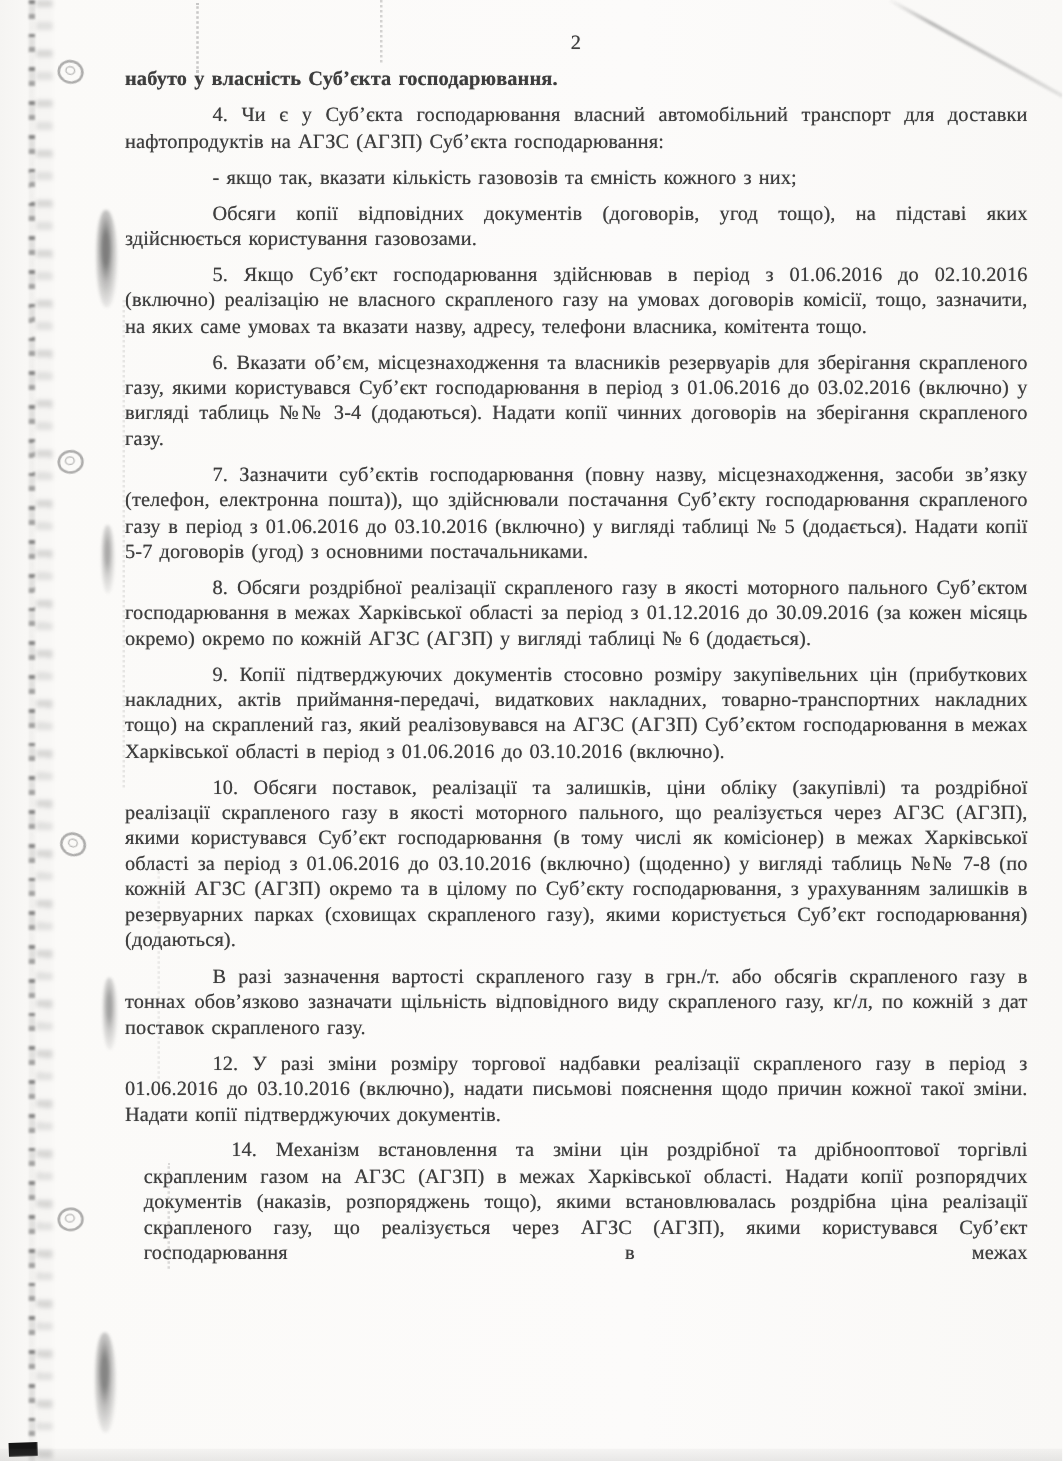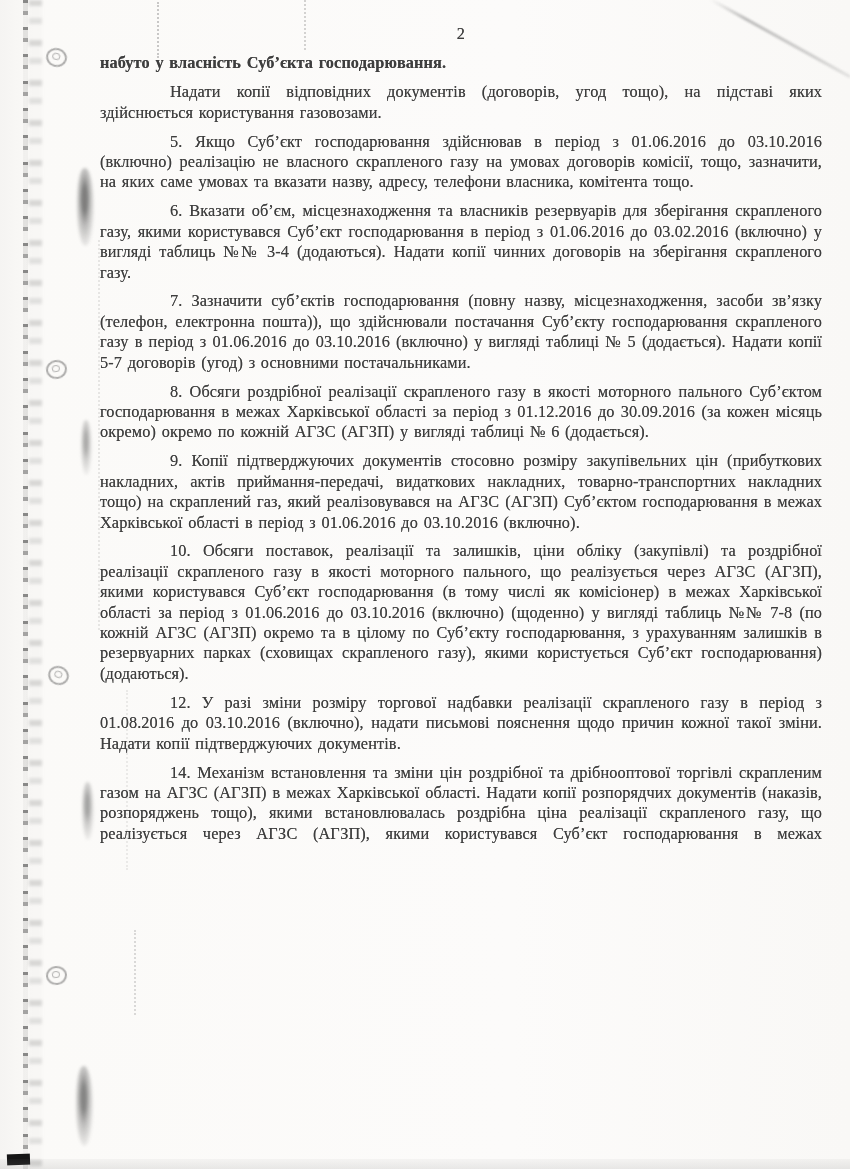--- a/index.html
+++ b/index.html
@@ -27,21 +27,21 @@
     filter:blur(.22px);
     z-index:2;
   }
   .page-number{
     text-align:center;
     margin:0 0 9px 0;
     letter-spacing:.5px;
   }
   .para{margin:0 0 8.5px 0;text-indent:70px;}
   .para.no-indent{text-indent:0;font-weight:bold;}
-  .para.continues{text-align-last:justify;}
+  .para.continues{text-align-last:justify;margin-left:15px;}
 
   
   .artifact{position:absolute;pointer-events:none;z-index:3;}
   .edge-line-dark{
     left:23px;top:0;width:5px;height:1169px;
     background:repeating-linear-gradient(179deg,
       rgba(45,45,45,.55) 0 3px,
       rgba(120,120,120,.18) 3px 11px,
       rgba(60,60,60,.45) 11px 15px,
       rgba(150,150,150,.08) 15px 27px);
@@ -112,25 +112,28 @@
   <div class="artifact dotted-fold" style="left:134px;top:930px;height:85px;opacity:.5"></div>
 
   <div class="artifact crease-line"></div>
   <div class="artifact corner-mark"></div>
   <div class="artifact bottom-edge"></div>
 
   <div class="text-block">
     <div class="page-number">2</div>
     <div>
         <p class="para no-indent">набуто у власність Суб’єкта господарювання.</p>
-        <p class="para">Надати копії відповідних документів (договорів, угод тощо), на підставі яких здійснюється користування газовозами.</p>
-        <p class="para">5. Якщо Суб’єкт господарювання здійснював в період з 01.06.2016 до 03.10.2016 (включно) реалізацію не власного скрапленого газу на умовах договорів комісії, тощо, зазначити, на яких саме умовах та вказати назву, адресу, телефони власника, комітента тощо.</p>
+        <p class="para">4. Чи є у Суб’єкта господарювання власний автомобільний транспорт для доставки нафтопродуктів на АГЗС (АГЗП) Суб’єкта господарювання:</p>
+        <p class="para">- якщо так, вказати кількість газовозів та ємність кожного з них;</p>
+        <p class="para">Обсяги копії відповідних документів (договорів, угод тощо), на підставі яких здійснюється користування газовозами.</p>
+        <p class="para">5. Якщо Суб’єкт господарювання здійснював в період з 01.06.2016 до 02.10.2016 (включно) реалізацію не власного скрапленого газу на умовах договорів комісії, тощо, зазначити, на яких саме умовах та вказати назву, адресу, телефони власника, комітента тощо.</p>
         <p class="para">6. Вказати об’єм, місцезнаходження та власників резервуарів для зберігання скрапленого газу, якими користувався Суб’єкт господарювання в період з 01.06.2016 до 03.02.2016 (включно) у вигляді таблиць №№ 3-4 (додаються). Надати копії чинних договорів на зберігання скрапленого газу.</p>
         <p class="para">7. Зазначити суб’єктів господарювання (повну назву, місцезнаходження, засоби зв’язку (телефон, електронна пошта)), що здійснювали постачання Суб’єкту господарювання скрапленого газу в період з 01.06.2016 до 03.10.2016 (включно) у вигляді таблиці № 5 (додається). Надати копії 5-7 договорів (угод) з основними постачальниками.</p>
         <p class="para">8. Обсяги роздрібної реалізації скрапленого газу в якості моторного пального Суб’єктом господарювання в межах Харківської області за період з 01.12.2016 до 30.09.2016 (за кожен місяць окремо) окремо по кожній АГЗС (АГЗП) у вигляді таблиці № 6 (додається).</p>
         <p class="para">9. Копії підтверджуючих документів стосовно розміру закупівельних цін (прибуткових накладних, актів приймання-передачі, видаткових накладних, товарно-транспортних накладних тощо) на скраплений газ, який реалізовувався на АГЗС (АГЗП) Суб’єктом господарювання в межах Харківської області в період з 01.06.2016 до 03.10.2016 (включно).</p>
         <p class="para">10. Обсяги поставок, реалізації та залишків, ціни обліку (закупівлі) та роздрібної реалізації скрапленого газу в якості моторного пального, що реалізується через АГЗС (АГЗП), якими користувався Суб’єкт господарювання (в тому числі як комісіонер) в межах Харківської області за період з 01.06.2016 до 03.10.2016 (включно) (щоденно) у вигляді таблиць №№ 7-8 (по кожній АГЗС (АГЗП) окремо та в цілому по Суб’єкту господарювання, з урахуванням залишків в резервуарних парках (сховищах скрапленого газу), якими користується Суб’єкт господарювання) (додаються).</p>
-        <p class="para">12. У разі зміни розміру торгової надбавки реалізації скрапленого газу в період з 01.08.2016 до 03.10.2016 (включно), надати письмові пояснення щодо причин кожної такої зміни. Надати копії підтверджуючих документів.</p>
+        <p class="para">В разі зазначення вартості скрапленого газу в грн./т. або обсягів скрапленого газу в тоннах обов’язково зазначати щільність відповідного виду скрапленого газу, кг/л, по кожній з дат поставок скрапленого газу.</p>
+        <p class="para">12. У разі зміни розміру торгової надбавки реалізації скрапленого газу в період з 01.06.2016 до 03.10.2016 (включно), надати письмові пояснення щодо причин кожної такої зміни. Надати копії підтверджуючих документів.</p>
         <p class="para continues">14. Механізм встановлення та зміни цін роздрібної та дрібнооптової торгівлі скрапленим газом на АГЗС (АГЗП) в межах Харківської області. Надати копії розпорядчих документів (наказів, розпоряджень тощо), якими встановлювалась роздрібна ціна реалізації скрапленого газу, що реалізується через АГЗС (АГЗП), якими користувався Суб’єкт господарювання в межах</p>
       </div>
   </div>
 
 </div>
 
 </body></html>

